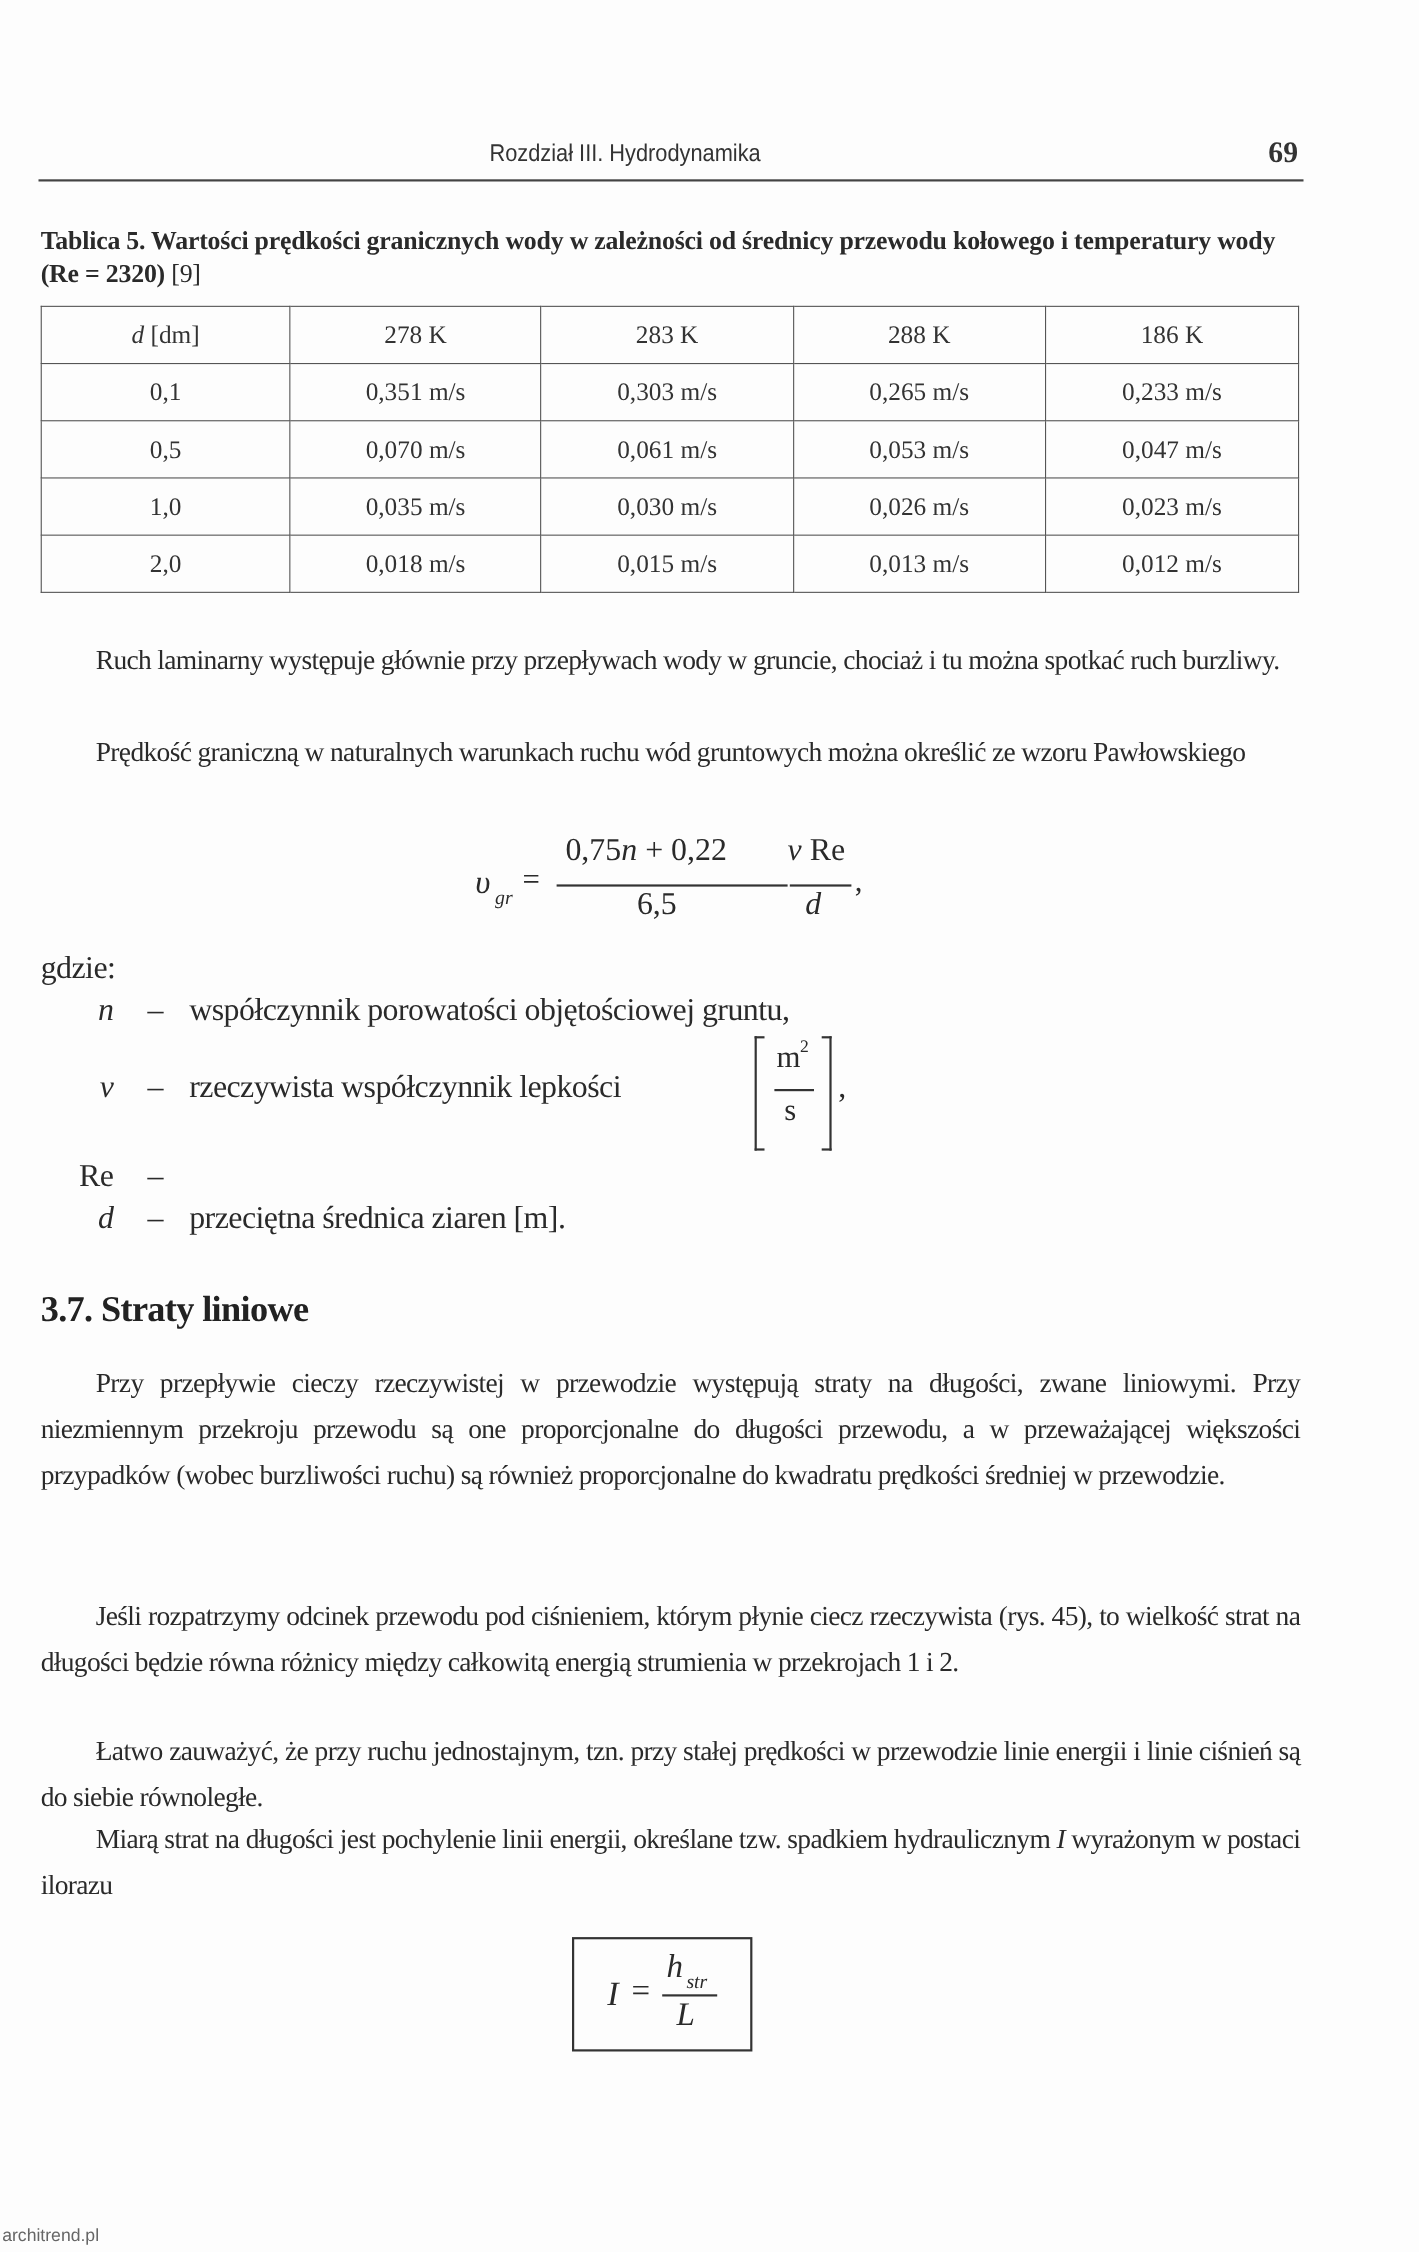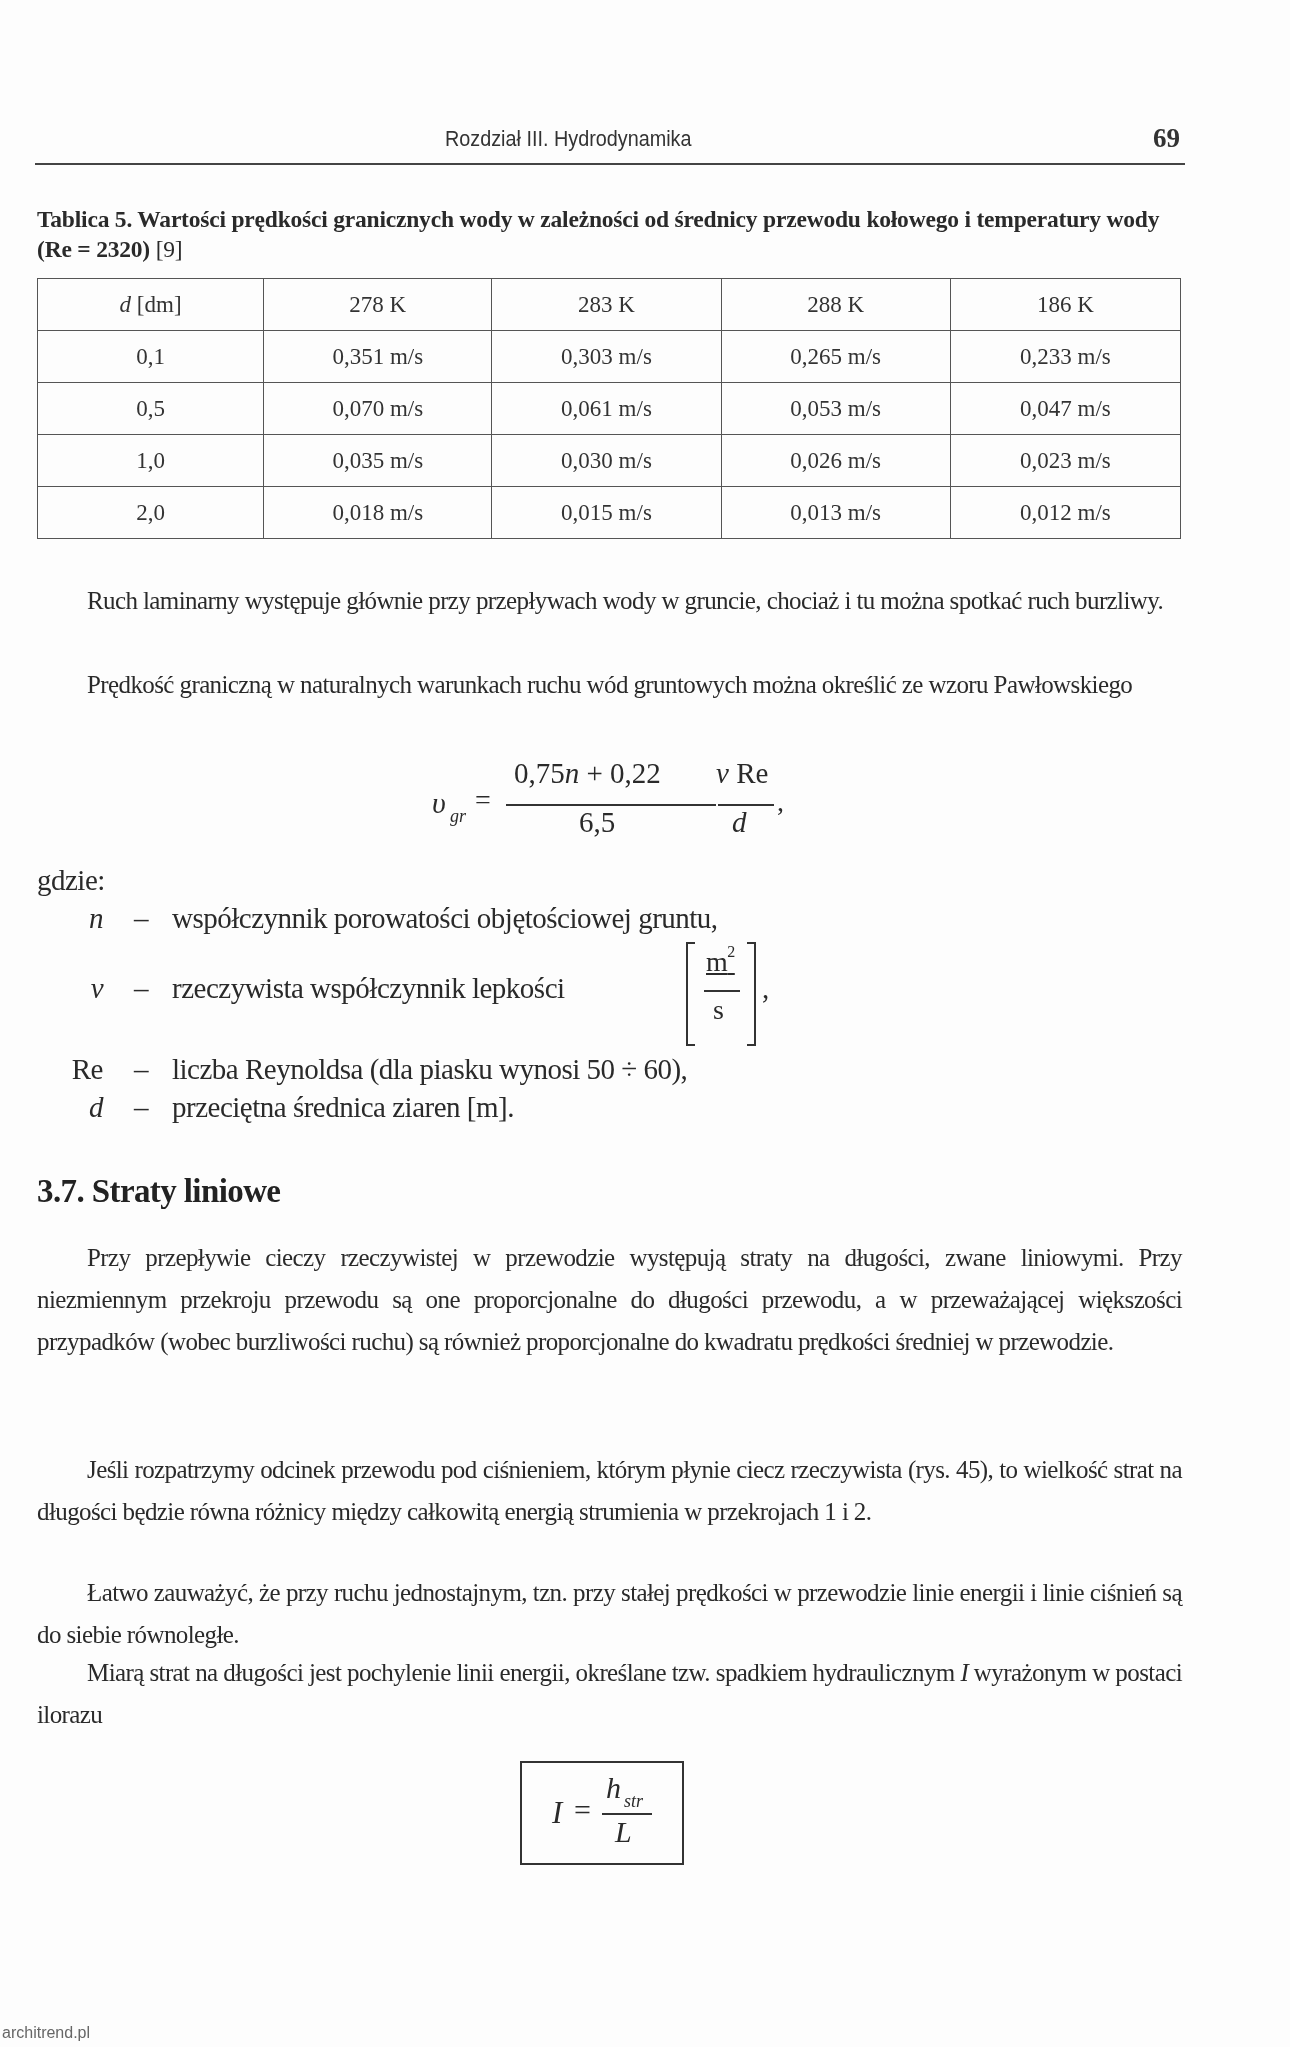--- a/index.html
+++ b/index.html
@@ -34,21 +34,21 @@
   .gdzie { left:37px; top:864px; font-size:29px; letter-spacing:-0.5px; }
   .legend { left:0; top:0; width:1290px; font-size:29px; letter-spacing:-0.5px; }
   .lg-row { position:absolute; left:0; width:1290px; height:40px; }
   .lg-sym { position:absolute; right:1187px; text-align:right; }
   .lg-sym.it { font-style:italic; }
   .lg-dash { position:absolute; left:134px; }
   .lg-text { position:absolute; left:172px; white-space:nowrap; }
   .unit-bracket { position:absolute; left:686px; top:-30px; width:70px; height:108px; }
   .ub-l { position:absolute; left:0; top:0; width:7px; height:100px; border:2px solid #333; border-right:none; }
   .ub-r { position:absolute; right:0; top:0; width:7px; height:100px; border:2px solid #333; border-left:none; }
-  .ub-num { position:absolute; left:20px; top:4px; font-size:28px;text-decoration:underline; }
+  .ub-num { position:absolute; left:20px; top:4px; font-size:28px; }
   .ub-num sup { font-size:16px; position:relative; top:-4px; }
   .ub-bar { position:absolute; left:18px; top:48px; width:36px; height:2px; background:#333; }
   .ub-den { position:absolute; left:27px; top:52px; font-size:28px; }
   .ub-comma { position:absolute; left:762px; top:0; }
   .heading { left:37px; top:1173px; font-size:33px; font-weight:bold; letter-spacing:-0.6px; color:#222; }
   .formula2 { left:520px; top:1761px; width:160px; height:100px; border:2px solid #333; }
   .f2-I { position:absolute; left:30px; top:32px; font-style:italic; font-size:31px; }
   .f2-eq { position:absolute; left:52px; top:30px; font-size:30px; }
   .f2-h { position:absolute; left:84px; top:8px; font-style:italic; font-size:30px; }
   .f2-sub { position:absolute; left:102px; top:28px; font-style:italic; font-size:18px; }
@@ -150,21 +150,20 @@
       <span class="ub-num"><span>m</span><sup>2</sup></span>
       <span class="ub-bar"></span>
       <span class="ub-den">s</span>
       <span class="ub-r"></span>
     </div>
     <span class="ub-comma">,</span>
   </div>
   <div class="lg-row" style="top:1053px;">
     <span class="lg-sym">Re</span>
     <span class="lg-dash">–</span>
-    <span class="lg-text">liczba Reynoldsa (dla piasku wynosi 50 ÷ 60),</span>
   </div>
   <div class="lg-row" style="top:1091px;">
     <span class="lg-sym it">d</span>
     <span class="lg-dash">–</span>
     <span class="lg-text">przeciętna średnica ziaren [m].</span>
   </div>
 </div>
 
 <div class="abs heading">3.7. Straty liniowe</div>
 

